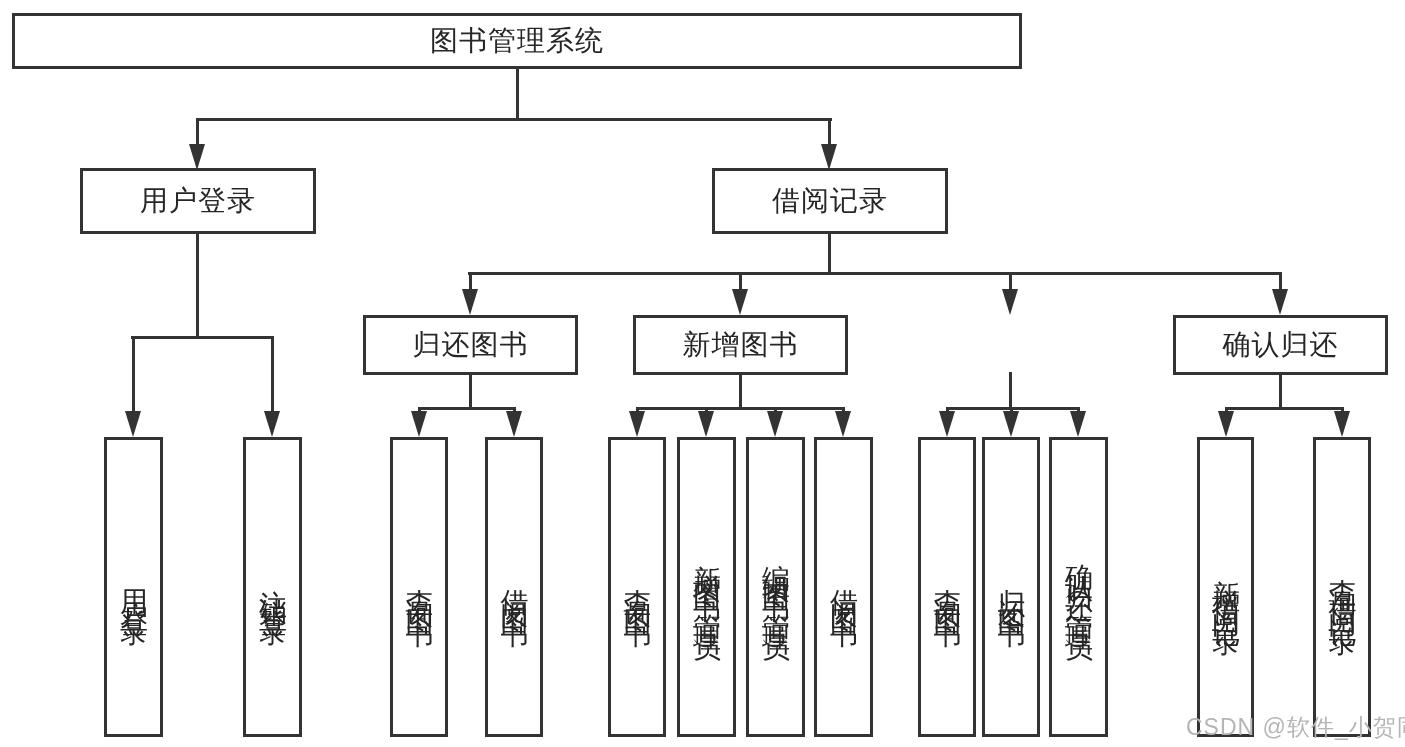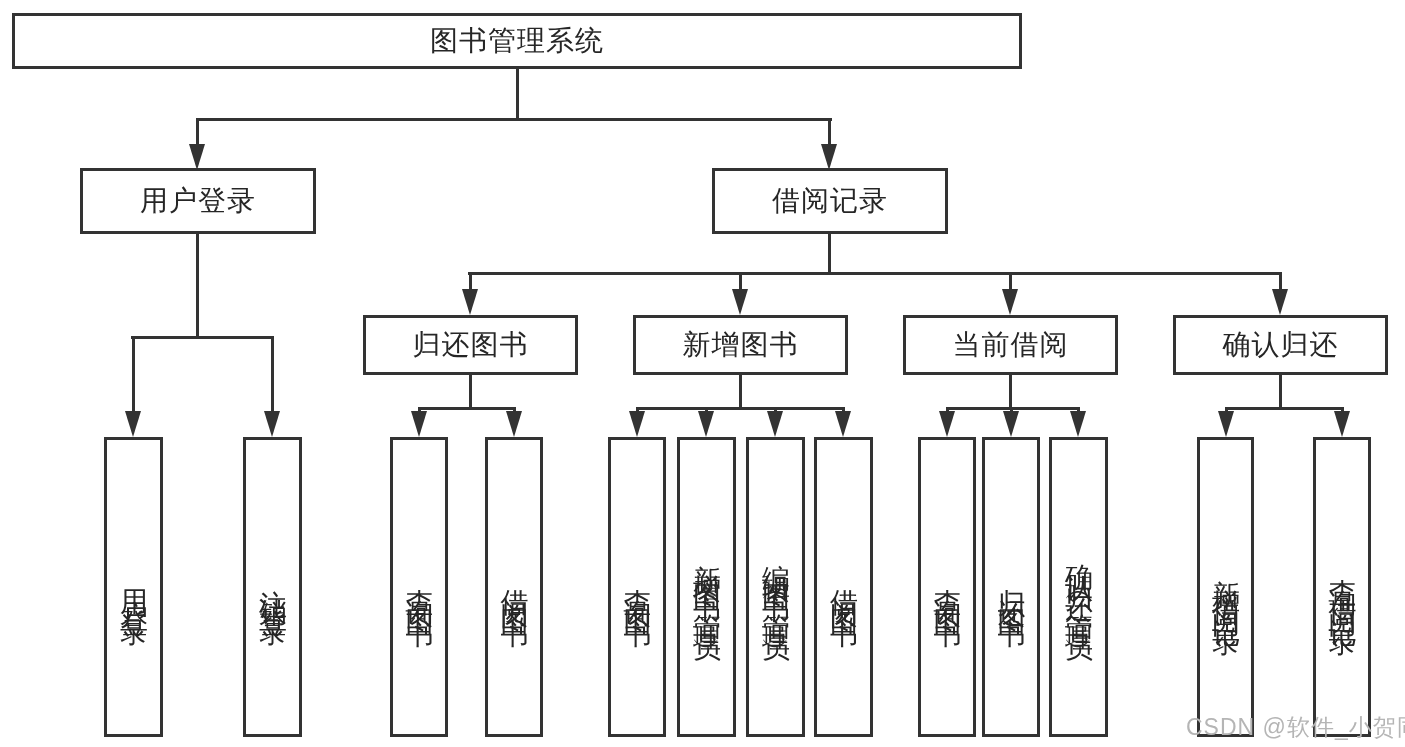--- a/index.html
+++ b/index.html
@@ -97,23 +97,20 @@
   <div class="arrow" style="left:1002px; top:289px;"></div>
   <div class="vline" style="left:1279px; top:273px; height:18px;"></div>
   <div class="arrow" style="left:1272px; top:289px;"></div>
 
   <div class="box" style="left:363px; top:315px; width:215px; height:60px;">
     <span>归还图书</span>
   </div>
   <div class="box" style="left:633px; top:315px; width:215px; height:60px;">
     <span>新增图书</span>
   </div>
-  <div class="box" style="left:903px; top:315px; width:215px; height:60px;">
-    <span>当前借阅</span>
-  </div>
   <div class="box" style="left:1173px; top:315px; width:215px; height:60px;">
     <span>确认归还</span>
   </div>
 
   <div class="vline" style="left:469px; top:372px; height:37px;"></div>
   <div class="vline" style="left:739px; top:372px; height:37px;"></div>
   <div class="vline" style="left:1009px; top:372px; height:37px;"></div>
   <div class="vline" style="left:1279px; top:372px; height:37px;"></div>
 
   <div class="hline" style="left:418px; top:407px; width:98px;"></div>

